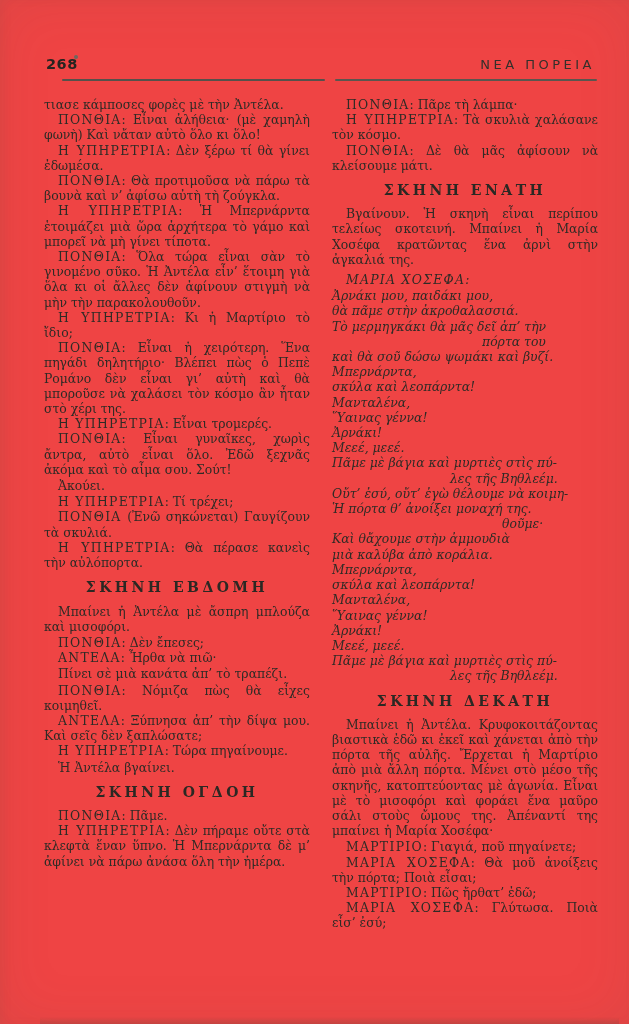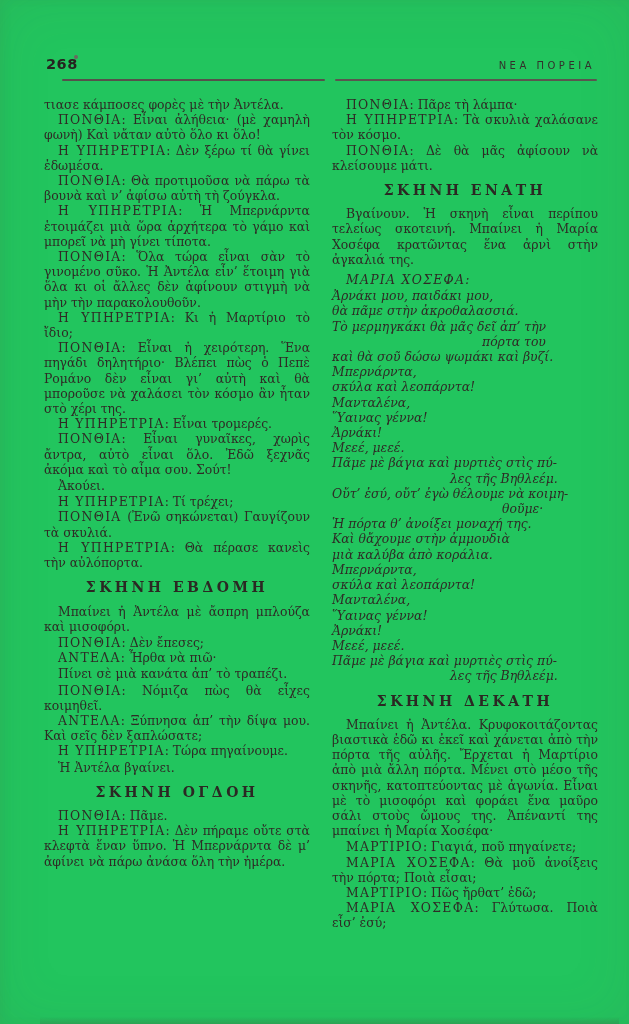--- a/index.html
+++ b/index.html
@@ -5,33 +5,33 @@
   html, body { margin: 0; padding: 0; }
   body {
     width: 629px; height: 1024px;
     background: #e9e7e2;
     font-family: "DejaVu Serif", serif;
     overflow: hidden;
   }
   .page {
     position: relative;
     width: 629px; height: 1024px;
-    background: #22c55e;
+    background: #ef4444;
     color: #2f2b26;
     box-shadow: inset 0 0 55px rgba(90,85,75,0.10), inset 4px 0 10px rgba(90,85,75,0.07);
     overflow: hidden;
   }
   
   .header {
     display: flex; justify-content: space-between; align-items: baseline;
     padding: 56px 34px 0 46px;
     font-family: "DejaVu Sans", sans-serif;
   }
   .page-num { font-size: 14.5px; font-weight: bold; letter-spacing: 0.5px; color: #262420; }
-  .masthead { font-size: 10px; letter-spacing: 3.5px; color: #33302b; }
+  .masthead { font-size: 13px; letter-spacing: 3.5px; color: #33302b; }
   .rules { display: flex; gap: 10px; margin: 7px 32px 0 62px; }
   .rule-seg { flex: 1; height: 2px; background: #55514b; border-radius: 1px; }
   .rule-seg.right { background: #5a564f; }
   .speck {
     position: absolute; left: 74px; top: 55px;
     width: 4px; height: 4px; border-radius: 50%;
     background: #6b675f;
   }
   
   .content {
@@ -125,22 +125,22 @@
           <div class="verse-line">καὶ θὰ σοῦ δώσω ψωμάκι καὶ βυζί.</div>
           <div class="verse-line">Μπερνάρντα,</div>
           <div class="verse-line">σκύλα καὶ λεοπάρντα!</div>
           <div class="verse-line">Μανταλένα,</div>
           <div class="verse-line">Ὕαινας γέννα!</div>
           <div class="verse-line">Ἀρνάκι!</div>
           <div class="verse-line">Μεεέ, μεεέ.</div>
           <div class="verse-line">Πᾶμε μὲ βάγια καὶ μυρτιὲς στὶς πύ-</div>
           <div class="verse-line" style="padding-left: 118px;">λες τῆς Βηθλεέμ.</div>
           <div class="verse-line">Οὔτ’ ἐσύ, οὔτ’ ἐγὼ θέλουμε νὰ κοιμη-</div>
+          <div class="verse-line">Ἡ πόρτα θ’ ἀνοίξει μοναχή της.</div>
           <div class="verse-line" style="padding-left: 170px;">θοῦμε·</div>
-          <div class="verse-line">Ἡ πόρτα θ’ ἀνοίξει μοναχή της.</div>
           <div class="verse-line">Καὶ θἄχουμε στὴν ἀμμουδιὰ</div>
           <div class="verse-line">μιὰ καλύβα ἀπὸ κοράλια.</div>
           <div class="verse-line">Μπερνάρντα,</div>
           <div class="verse-line">σκύλα καὶ λεοπάρντα!</div>
           <div class="verse-line">Μανταλένα,</div>
           <div class="verse-line">Ὕαινας γέννα!</div>
           <div class="verse-line">Ἀρνάκι!</div>
           <div class="verse-line">Μεεέ, μεεέ.</div>
           <div class="verse-line">Πᾶμε μὲ βάγια καὶ μυρτιὲς στὶς πύ-</div>
           <div class="verse-line" style="padding-left: 118px;">λες τῆς Βηθλεέμ.</div>

